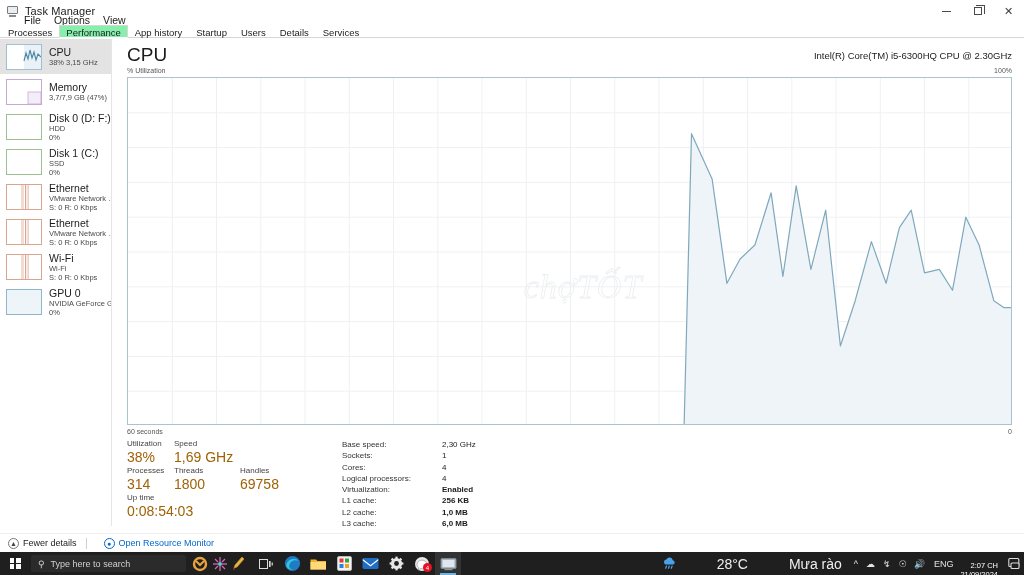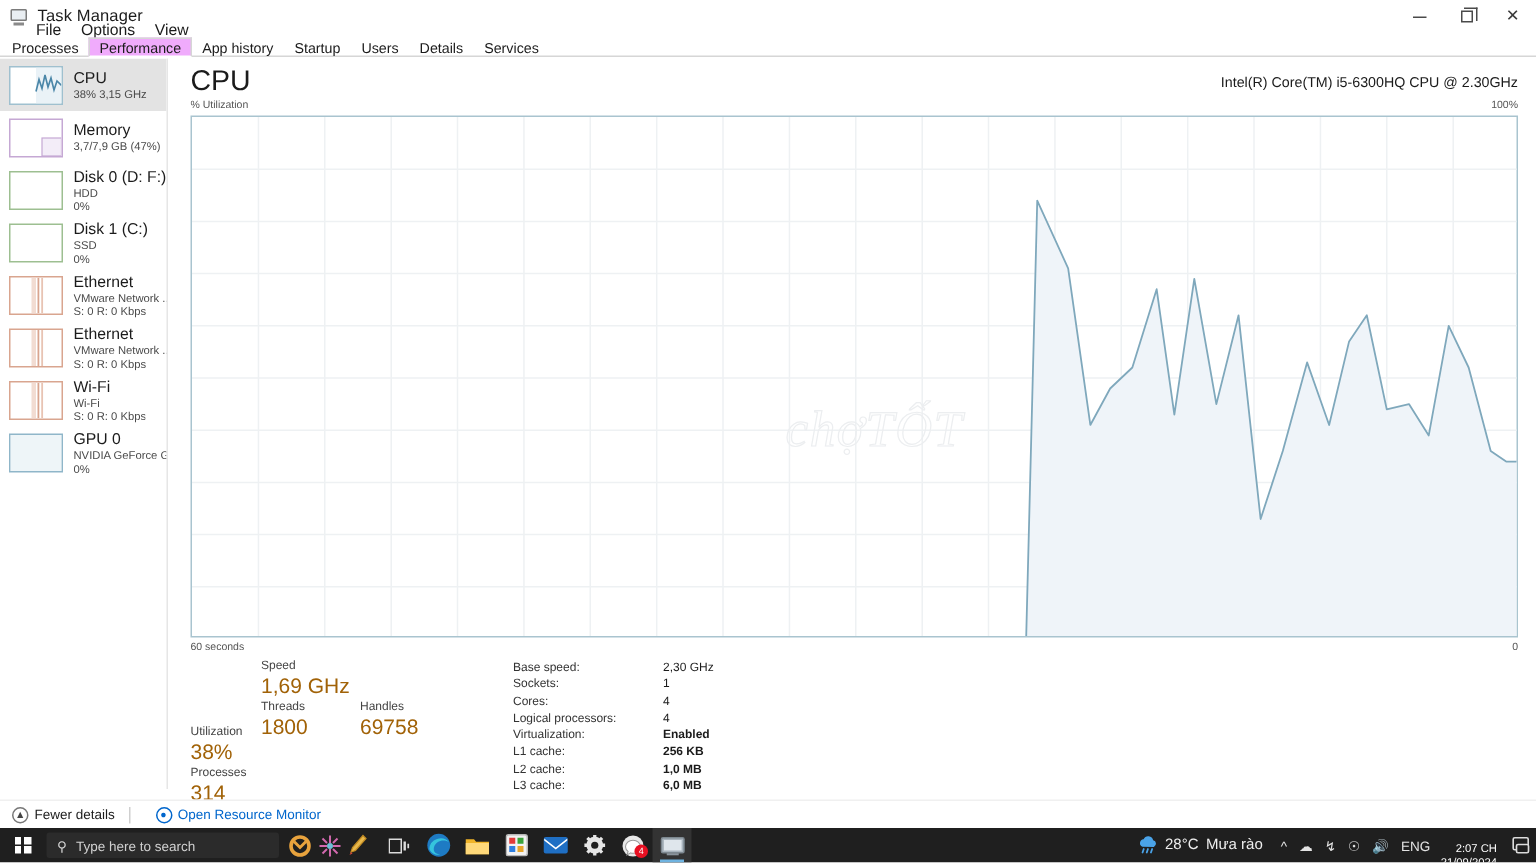--- a/index.html
+++ b/index.html
@@ -49,21 +49,21 @@
   .tabstrip {
     position: absolute; left: 0; top: 25px; width: 1024px; height: 13px;
     border-bottom: 1px solid #d6d6d6; display: flex; align-items: flex-end;
     padding-left: 1px;
   }
   .tab {
     font-size: 9.5px; color: #1b1b1b; padding: 1px 6px 1px 6px; height: 13px;
     line-height: 11px; border: 1px solid transparent; position: relative; top: 1px;
   }
   .tab.active {
-    background: #f0abfc; border: 1px solid #d6d6d6; border-bottom: 1px solid #ffffff;
+    background: #86efac; border: 1px solid #d6d6d6; border-bottom: 1px solid #ffffff;
   }
 
   
   .sidebar {
     position: absolute; left: 0; top: 39px; width: 112px; height: 487px;
     background: #ffffff; border-right: 1px solid #e6e6e6; overflow: hidden;
   }
   .side-item {
     position: relative; height: 35px; display: flex; align-items: center;
     padding-left: 6px; margin-bottom: 0px;
@@ -102,21 +102,21 @@
     font-family: "Liberation Serif", serif; font-style: italic; letter-spacing: 1px;
     text-align: center;
   }
 
   
   .stats { position: absolute; left: 15px; top: 400px; width: 880px; height: 85px; }
   .stat-left { position: absolute; left: 0; top: 0; width: 210px; }
   .srow { position: relative; height: 27px; }
   .s-lab { font-size: 8px; color: #444; line-height: 10px; }
   .s-val { font-size: 14px; color: #a16207; line-height: 17px; }
-  .col-a { position: absolute; left: 0; top: 0; margin-top: 44px; }
+  .col-a { position: absolute; left: 0; top: 0; }
   .col-b { position: absolute; left: 47px; top: 0; }
   .col-c { position: absolute; left: 113px; top: 0; }
 
   .stat-right { position: absolute; left: 215px; top: 0; width: 230px; }
   .rrow { display: flex; font-size: 8px; color: #333; line-height: 11.3px; }
   .rlab { width: 100px; }
   .rval { color: #1b1b1b; }
   .rval.bold { font-weight: bold; }
 
   
@@ -158,21 +158,21 @@
   .tb-app.active { background: #333333; }
   .tb-app.active::after {
     content: ""; position: absolute; bottom: 0; left: 5px; width: 16px; height: 2px; background: #6fb3e0;
   }
   .badge {
     position: absolute; right: 3px; bottom: 3px; width: 9px; height: 9px; border-radius: 50%;
     background: #e81123; color: #fff; font-size: 6px; display: flex;
     align-items: center; justify-content: center;
   }
   .tray { position: absolute; right: 0; top: 0; height: 23px; display: flex; align-items: center; }
-  .tray-weather { display: flex; align-items: center; color: #eee; font-size: 10px; margin-right: 8px; }
+  .tray-weather { display: flex; align-items: center; color: #eee; font-size: 14px; margin-right: 8px; gap: 36px; }
   .tray-ico { color: #e4e4e4; font-size: 9px; margin: 0 4px; }
   .tray-clock { color: #fff; font-size: 7.5px; line-height: 9px; text-align: right; margin: 12px 6px 0 3px; }
   .tray-notify { width: 20px; height: 23px; display: flex; align-items: center; justify-content: center; }
 </style>
 </head>
 <body>
 
 <div id="app">
 
   <div class="titlebar">

